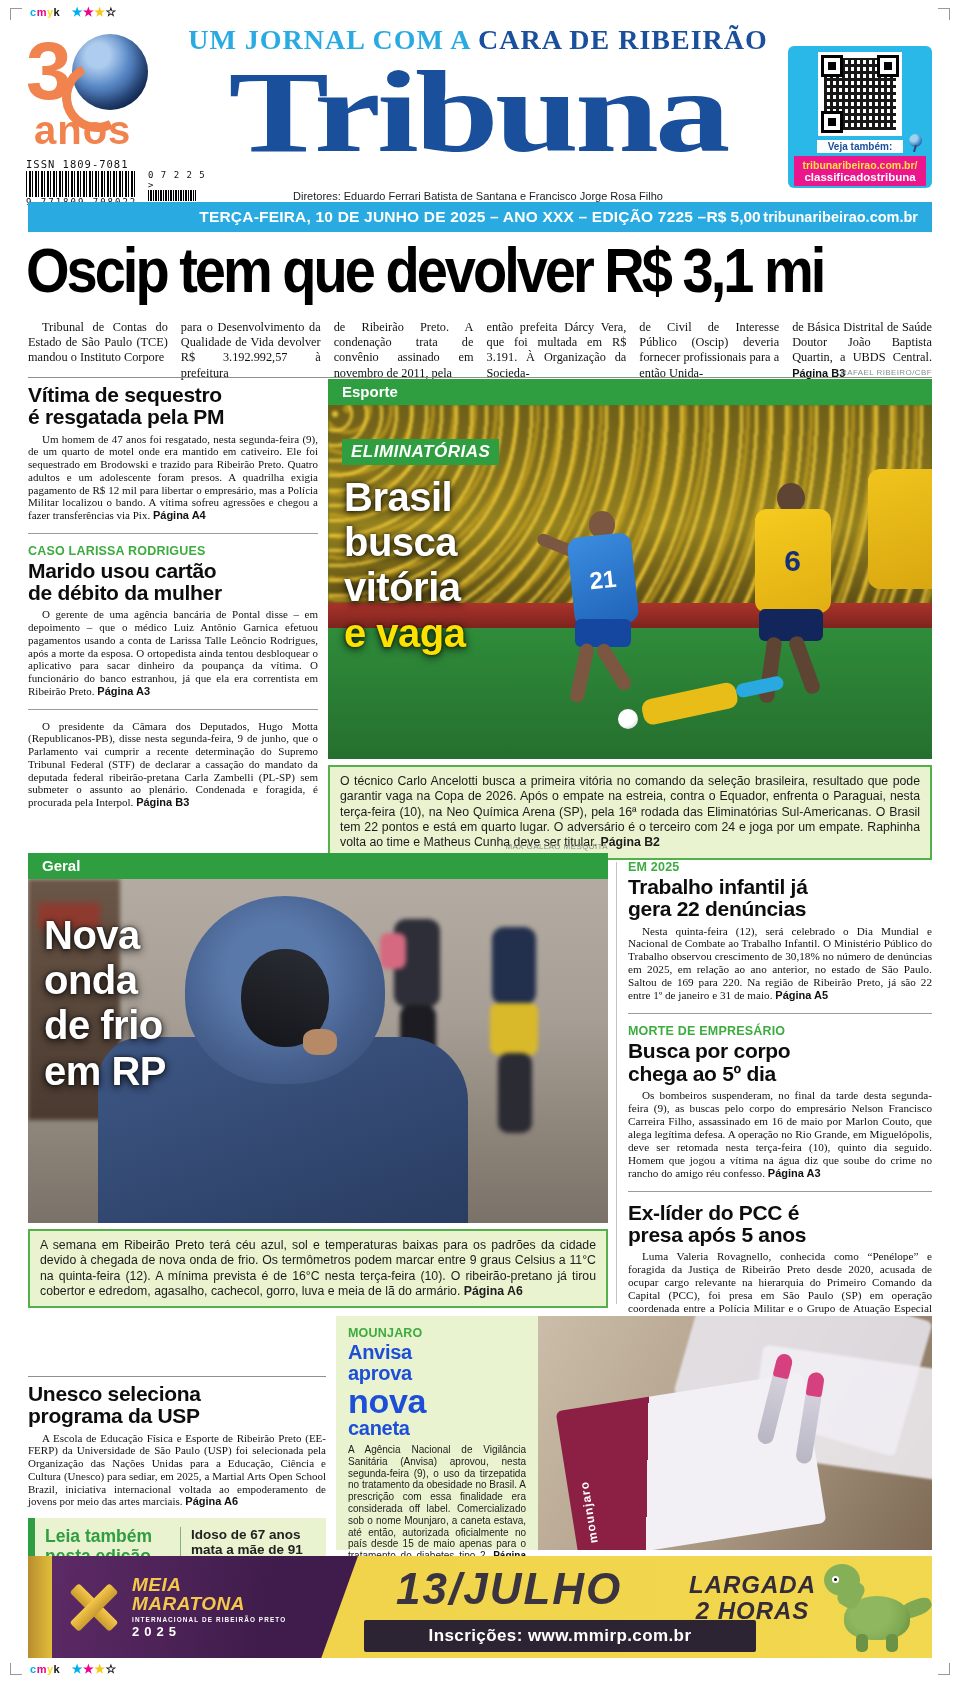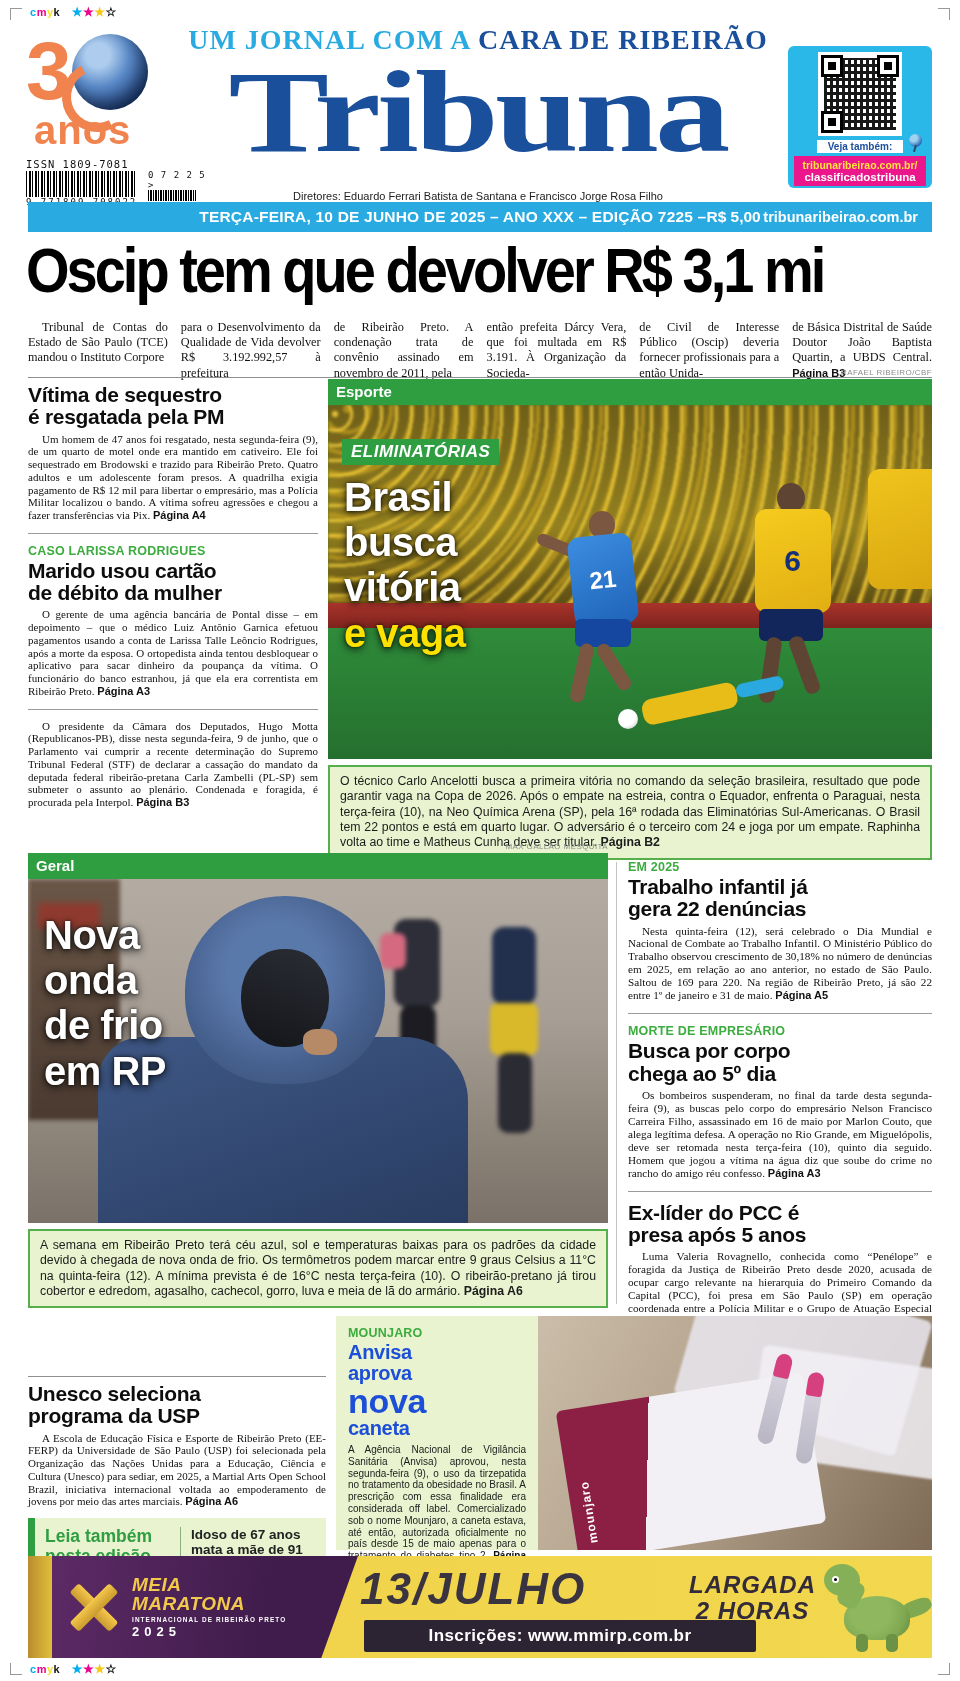--- a/index.html
+++ b/index.html
@@ -81,21 +81,21 @@
   .kicker{font:700 12.5px "Liberation Sans",sans-serif;color:#3CAC3F;letter-spacing:.2px;margin-bottom:2px}
   .art-title{font:700 21px/1.06 "Liberation Sans",sans-serif;letter-spacing:-.3px;color:#0d0d0d;margin:1px 0 4px}
   .art-body{font:11px/1.16 "Liberation Serif",serif;text-align:justify;text-indent:14px}
   .colrule{border:none;border-top:1px solid #9a9a9a;margin:11px 0 10px}
   .credit{font:8px "Liberation Sans",sans-serif;color:#8c8c8c;text-align:right;letter-spacing:.4px}
 
   #leftcol{left:28px;top:383px;width:290px;height:465px;overflow:hidden}
 
   
   #esporte{left:328px;top:368px;width:604px}
-  .secbar{height:26px;background:#2F9E41;color:#fff;font:700 15px/26px "Liberation Sans",sans-serif;padding-left:8px;margin-top:2px}
+  .secbar{height:26px;background:#2F9E41;color:#fff;font:700 15px/26px "Liberation Sans",sans-serif;padding-left:14px;margin-top:2px}
   #matchphoto{position:relative;height:354px;overflow:hidden;background:#58701e}
   .crowd{position:absolute;left:0;right:0;top:0;height:57%;filter:blur(1.5px);
      background-image:repeating-radial-gradient(circle at 7px 9px,rgba(255,215,60,.8) 0 3px,rgba(0,0,0,0) 3px 15px),
                       repeating-radial-gradient(circle at 19px 4px,rgba(205,165,30,.65) 0 4px,rgba(0,0,0,0) 4px 21px),
                       linear-gradient(180deg,#6e5e18,#93801f 60%,#5c4d14)}
   .boards{position:absolute;left:0;right:0;top:56%;height:7%;background:linear-gradient(180deg,#a8332a,#7e241e)}
   .pitch{position:absolute;left:0;right:0;top:63%;bottom:0;background:linear-gradient(180deg,#2f8c3a,#256f2e)}
   .head{position:absolute;border-radius:50%;background:#7b5742}
   .torso{position:absolute;border-radius:12px;display:flex;align-items:center;justify-content:center}
   .limb{position:absolute;border-radius:7px}
@@ -199,21 +199,21 @@
      background:linear-gradient(100deg,#5d2a66,#3f1c4b 70%);
      clip-path:polygon(0 0,100% 0,88% 100%,0 100%);
      display:flex;align-items:center;gap:12px;padding-left:16px;box-sizing:border-box}
   .xicon{position:relative;width:52px;height:52px;flex:0 0 auto}
   .xicon .b{position:absolute;left:-2px;top:20px;width:56px;height:13px;border-radius:3px;
      background:linear-gradient(180deg,#f5c84c,#c99a2e)}
   .xicon .b1{transform:rotate(45deg)}.xicon .b2{transform:rotate(-45deg)}
   .logo-title{font:800 italic 19px/1.02 "Liberation Sans",sans-serif;color:#F3C94B;letter-spacing:.5px}
   .logo-sub{font:700 6.4px "Liberation Sans",sans-serif;color:#fff;letter-spacing:1.1px;margin-top:3px}
   .logo-year{font:800 13px "Liberation Sans",sans-serif;color:#fff;letter-spacing:5px;margin-top:1px}
-  #bdate{position:absolute;left:332px;top:8px;font:900 italic 44px "Liberation Sans",sans-serif;
+  #bdate{position:absolute;left:368px;top:8px;font:900 italic 44px "Liberation Sans",sans-serif;
      color:#3A3340;letter-spacing:2px}
   #bstrip{position:absolute;left:336px;bottom:6px;width:392px;height:32px;background:#2D2433;
      display:flex;align-items:center;justify-content:center;border-radius:2px}
   #bstrip .t{font:800 17px "Liberation Sans",sans-serif;color:#fff;letter-spacing:.4px}
   #bstart{position:absolute;right:116px;top:16px;text-align:center;
      font:900 italic 24px/1.08 "Liberation Sans",sans-serif;color:#332A3A;letter-spacing:1px}
   #dino{position:absolute;right:4px;bottom:2px;width:104px;height:96px}
   #dino .body{position:absolute;left:20px;top:36px;width:66px;height:44px;border-radius:50% 50% 42% 42%;
      background:radial-gradient(circle at 40% 35%,#8fb75f 0 40%,#7fa851 70%,#62853d 100%)}
   #dino .headp{position:absolute;left:0;top:4px;width:36px;height:32px;border-radius:50%;background:#86b057}

